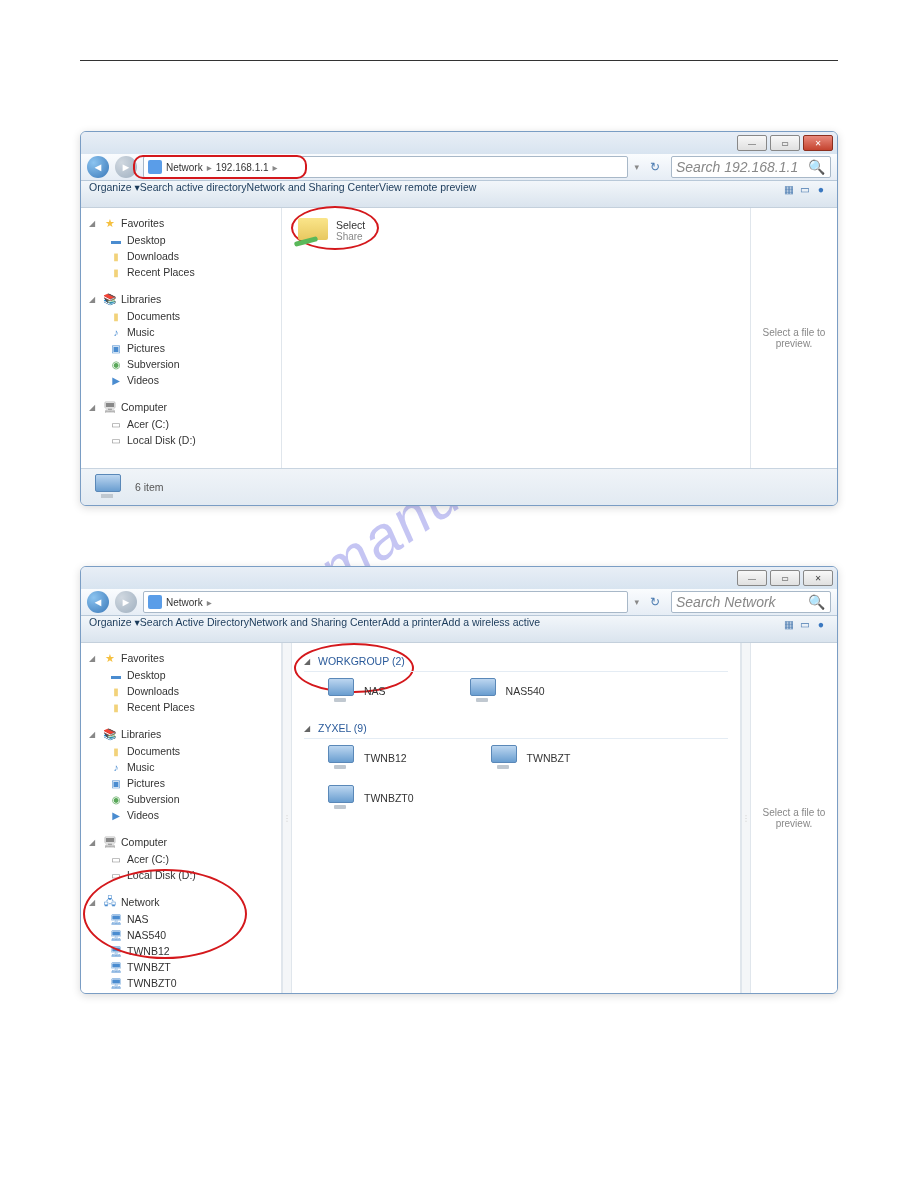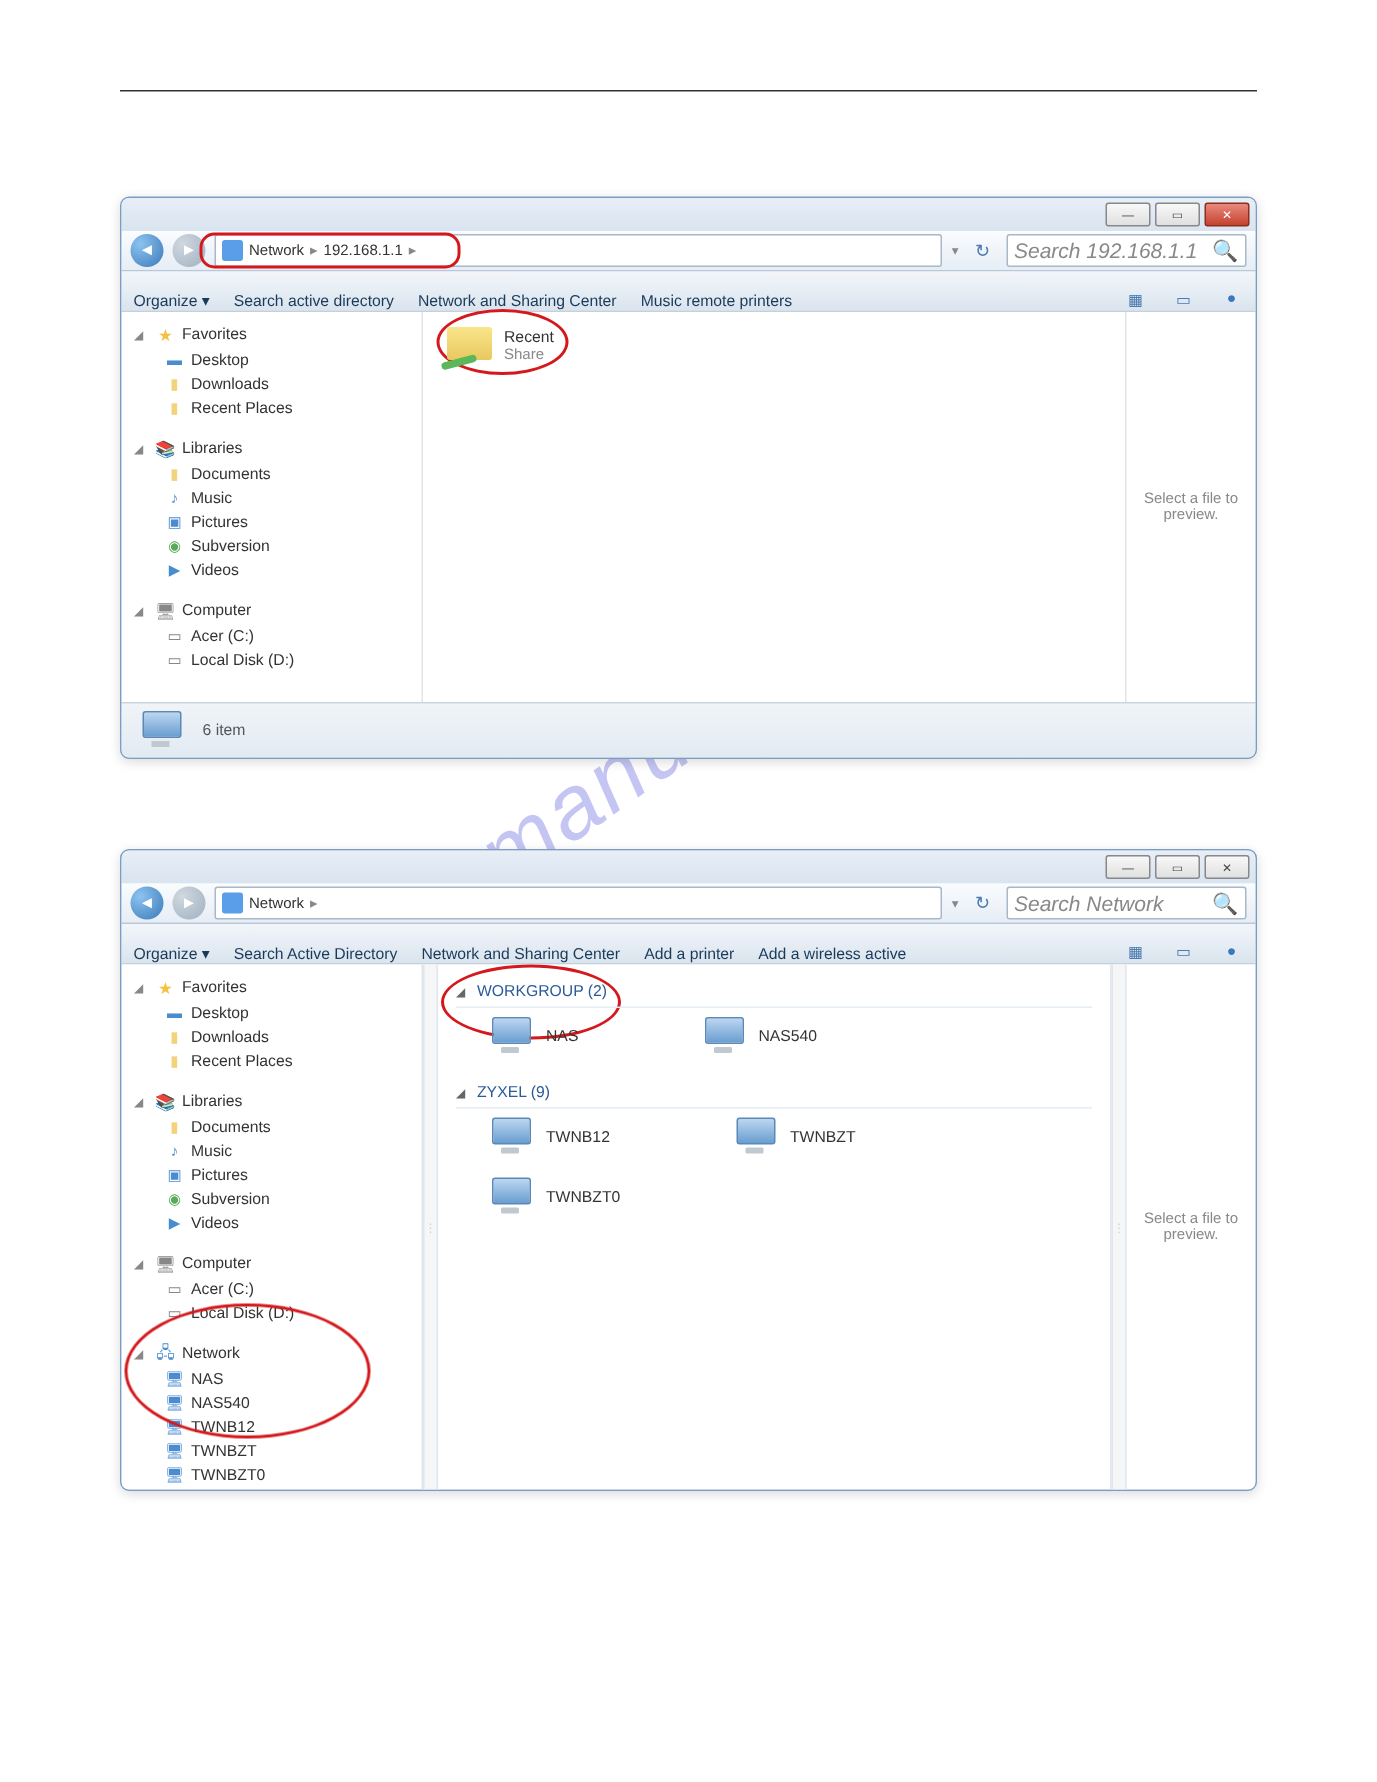--- a/index.html
+++ b/index.html
@@ -14,21 +14,21 @@
 .wbtn.close{background:linear-gradient(#e98a7d,#c4432f);color:#fff;border-color:#8b2f1f}
 .nav{height:26px;background:linear-gradient(#fafcfe,#e6edf5);display:flex;align-items:center;padding:0 6px;gap:6px;border-bottom:1px solid #b8c8d8}
 .navbtn{width:22px;height:22px;border-radius:11px;background:radial-gradient(circle at 30% 30%,#8cc4f0,#3a78b8);display:flex;align-items:center;justify-content:center;color:#fff;font-size:11px}
 .navbtn.dis{background:radial-gradient(circle at 30% 30%,#d0d8e0,#a0b0c0)}
 .crumb{flex:1;height:20px;background:#fff;border:1px solid #a8b8c8;border-radius:2px;display:flex;align-items:center;padding:0 4px;gap:4px;font-size:10px}
 .crumb .ico{width:14px;height:14px;background:#5a9de8;border-radius:2px}
 .crumb .sep{color:#888}
 .refresh{width:20px;height:20px;display:flex;align-items:center;justify-content:center;color:#4a7ab0;font-size:12px}
 .searchbox{width:150px;height:20px;background:#fff;border:1px solid #a8b8c8;border-radius:2px;padding:0 4px;font-size:14px;color:#888;font-style:italic;display:flex;align-items:center;justify-content:space-between}
 .searchbox .mag{color:#4a7ab0;font-style:normal}
-.toolbar{height:26px;background:linear-gradient(#f2f6fa,#dae4ee);display:flex;align-items:flex-end;padding:0 8px;gap:16px;font-size:10.5px;color:#1a3a5a;border-bottom:1px solid #c4d0dc}
+.toolbar{height:26px;background:linear-gradient(#f2f6fa,#dae4ee);display:flex;align-items:flex-start;padding:0 8px;gap:0;font-size:10.5px;color:#1a3a5a;border-bottom:1px solid #c4d0dc}
 .toolbar .spacer{flex:1}
 .tbicon{width:16px;height:16px;display:flex;align-items:center;justify-content:center;color:#4a7ab0}
 
 .body{display:flex;height:260px;background:#fff}
 .body.tall{height:350px}
 .sidebar{width:200px;border-right:1px solid #e0e6ec;overflow:auto;padding:6px 0;font-size:10.5px}
 .tree-group{margin-bottom:10px}
 .tree-head{display:flex;align-items:center;gap:4px;padding:2px 8px;color:#333}
 .tree-head .tw{color:#888;font-size:8px;width:10px}
 .tree-head .gico{width:14px;height:14px;display:flex;align-items:center;justify-content:center;font-size:11px}
@@ -104,21 +104,21 @@
     <div class="searchbox">
       <span>Search 192.168.1.1</span>
       <span class="mag">🔍</span>
     </div>
   </div>
 
   <div class="toolbar">
     <span>Organize ▾</span>
     <span>Search active directory</span>
     <span>Network and Sharing Center</span>
-    <span>Music remote printers</span>
+    <span>View remote preview</span>
     <span class="spacer"></span>
     <span class="tbicon">▦</span>
     <span class="tbicon">▭</span>
     <span class="tbicon" style="color:#3a78c0">●</span>
   </div>
 
   <div class="body">
     <div class="sidebar">
       <div class="tree-group">
         <div class="tree-head">
@@ -188,21 +188,21 @@
       </div>
     </div>
 
     <div class="content">
       <div class="share">
         <div class="fico">
               <div class="folder"></div>
               <div class="cable"></div>
             </div>
         <div class="txt">
-          <div class="t1">Recent</div>
+          <div class="t1">Select</div>
           <div class="t2">Share</div>
         </div>
       </div>
     </div>
 
     <div class="preview">
           <span>Select a file to preview.</span>
         </div>
   </div>
 

